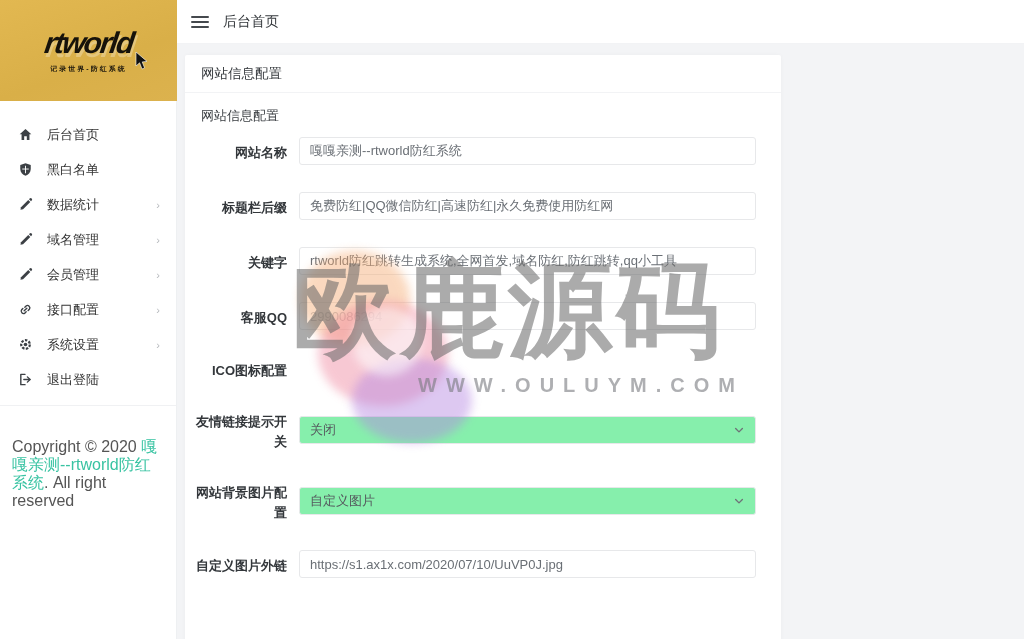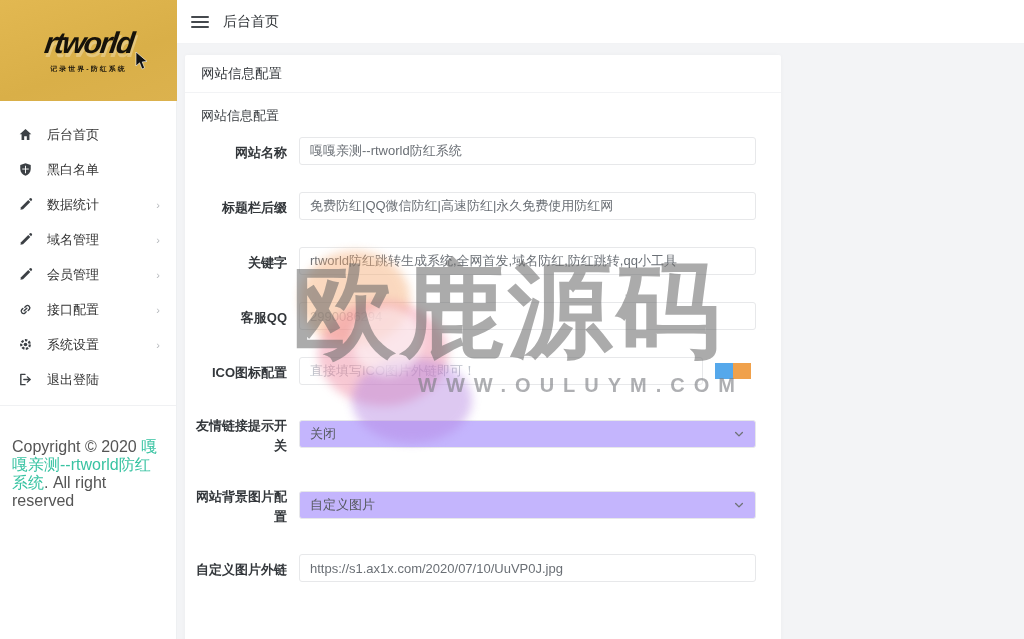--- a/index.html
+++ b/index.html
@@ -41,21 +41,21 @@
   .section-title { font-size:13px; color:#3a3e42; margin:0 0 12px 10px; }
 
   .form-row { display:flex; align-items:center; margin-bottom:27px; }
   .f-label { width:96px; flex:none; text-align:right; font-weight:bold; font-size:13px;
     color:#33373b; line-height:20px; padding-top:4px; }
   .f-ctrl { margin-left:12px; display:flex; align-items:center; flex-wrap:wrap; width:461px; }
   .t-input { width:457px; height:28px; background:#fff; border:1px solid #e7e8ea; border-radius:3px;
     display:flex; align-items:center; padding:0 10px; font-size:13px; color:#6a6f75; overflow:hidden; white-space:nowrap; }
   .t-input.short { width:404px; }
   .t-input .ph { color:#bdc2ca; }
-  .t-select { width:457px; height:28px; background:#c4b5fd; border:1px solid #e7e8ea; border-radius:3px;
+  .t-select { width:457px; height:28px; background:#86efac; border:1px solid #e7e8ea; border-radius:3px;
     display:flex; align-items:center; padding:0 10px; font-size:13px; color:#55595e; cursor:pointer; }
   .t-select .sel-val { flex:1; }
   .ico-btns { display:flex; margin-left:12px; }
   .ico-btn { width:18px; height:16px; cursor:pointer; }
 
   
   .watermark { position:absolute; left:0; top:6px; width:1024px; height:525px; pointer-events:none; z-index:5; }
   .wm-blob { position:absolute; border-radius:50%; filter:blur(5px); }
   .wm-b1 { left:300px; top:245px; width:110px; height:95px; background:#f5ab72; opacity:.45; }
   .wm-b2 { left:318px; top:295px; width:130px; height:105px; background:#ee7d97; opacity:.42; }
@@ -213,29 +213,20 @@
           <div class="form-row">
             <div class="f-label">客服QQ</div>
             <div class="f-ctrl">
               <div class="t-input">
                 <span class="ph">2990086294</span>
               </div>
             </div>
           </div>
           <div class="form-row">
             <div class="f-label">ICO图标配置</div>
-            <div class="f-ctrl">
-              <div class="t-input short">
-                <span class="ph">直接填写ICO图片外链即可！</span>
-              </div>
-              <span class="ico-btns">
-                <span class="ico-btn" style="background: rgb(85, 168, 235);"></span>
-                <span class="ico-btn" style="background: rgb(240, 161, 75);"></span>
-              </span>
-            </div>
           </div>
           <div class="form-row">
             <div class="f-label">友情链接提示开关</div>
             <div class="f-ctrl">
               <div class="t-select">
                 <span class="sel-val">关闭</span>
                 <span>
                   <svg width="12" height="12" viewBox="0 0 16 16" fill="none" stroke="#6f7378" stroke-width="1.8" stroke-linecap="round" stroke-linejoin="round">
                     <path d="M3.5 6 L8 10.5 L12.5 6"></path>
                   </svg>

